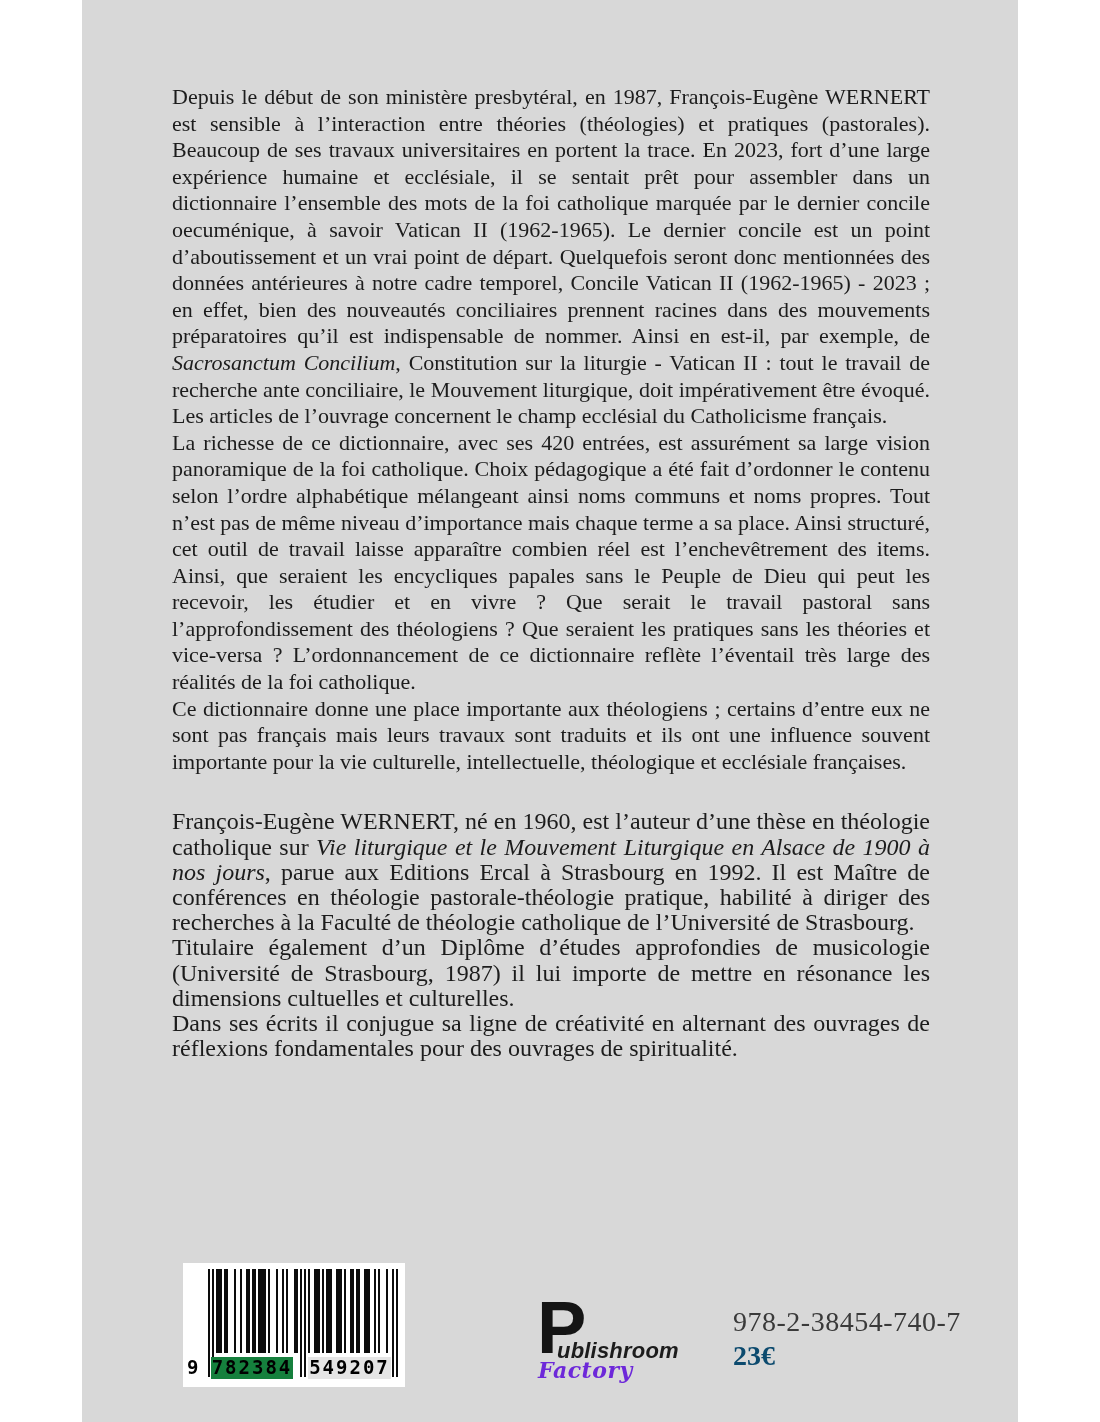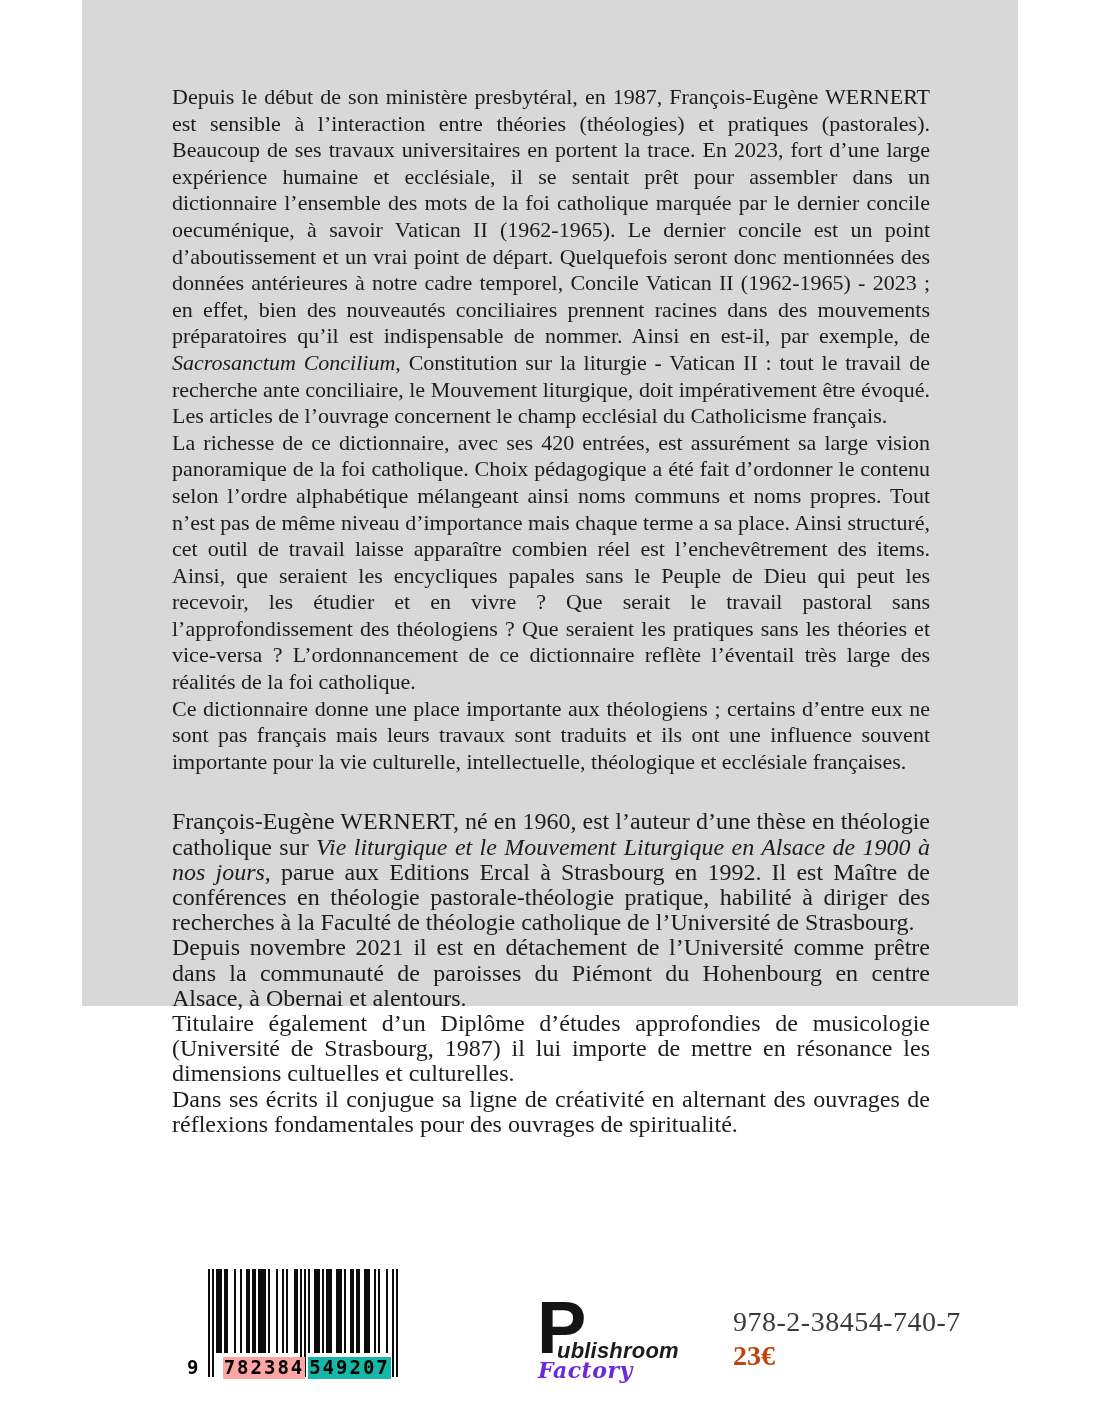--- a/index.html
+++ b/index.html
@@ -2,21 +2,21 @@
 <html lang="fr"><head>
 <meta charset="utf-8">
 <style>
   html,body{margin:0;padding:0;}
   body{
     width:1100px;height:1422px;position:relative;background:#ffffff;
     font-family:"Liberation Serif",serif;overflow:hidden;
   }
   .page{position:absolute;left:0;top:0;width:1100px;height:1422px;background:#ffffff;}
   .cover{
-    position:absolute;left:82px;top:0;width:936px;height:1006px;
+    position:absolute;left:82px;top:0;width:936px;height:1422px;
     background:#d8d8d8;color:#1e1e1e;
   }
   .textcol{position:absolute;left:90px;top:84px;width:758px;}
   #synopsis p{
     margin:0;font-size:22px;line-height:26.6px;text-align:justify;
     color:#1c1c1c;
   }
   #bio{margin-top:34px;}
   #bio p{
     margin:0;font-size:24px;line-height:25.2px;text-align:justify;
@@ -29,22 +29,22 @@
     position:absolute;left:101px;top:1263px;width:222px;height:124px;
     background:#ffffff;
   }
   #bc-svg{position:absolute;left:25px;top:6px;}
   .bc-digit{
     position:absolute;top:94px;height:22px;
     font-family:"DejaVu Sans Mono",monospace;font-weight:bold;
     font-size:19px;line-height:20px;color:#000;
   }
   #bc-d0{left:4px;}
-  #bc-d1{left:40px;width:82px;background:#fca5a5;text-align:center;letter-spacing:2px;}
-  #bc-d2{left:125px;width:83px;background:#14b8a6;text-align:center;letter-spacing:2px;}
+  #bc-d1{left:28px;width:82px;background:#15803d;text-align:center;letter-spacing:2px;}
+  #bc-d2{left:125px;width:83px;background:#e5e5e5;text-align:center;letter-spacing:2px;}
 
   
   .logo{position:absolute;left:455px;top:1300px;width:230px;height:95px;}
   #logo-p{
     position:absolute;left:0;top:-9px;
     font-family:"Liberation Sans",sans-serif;font-weight:bold;
     font-size:74px;line-height:1;color:#141414;
   }
   #logo-rest{
     position:absolute;left:20px;top:38px;
@@ -57,38 +57,37 @@
     font-size:22px;color:#6d28d9;letter-spacing:0.5px;
   }
 
   
   #isbn{
     position:absolute;left:651px;top:1306px;
     font-size:28px;color:#3a3a3a;letter-spacing:0.5px;
   }
   #price{
     position:absolute;left:651px;top:1340px;
-    font-size:28px;font-weight:bold;color:#c2410c;
+    font-size:28px;font-weight:bold;color:#0c4a6e;
   }
 </style>
 </head>
 <body>
 
 <div class="page">
   <div class="cover">
 
     <div class="textcol">
       <div id="synopsis">
           <p><span>Depuis le début de son ministère presbytéral, en 1987, François-Eugène WERNERT est sensible à l’interaction entre théories (théologies) et pratiques (pastorales). Beaucoup de ses travaux universitaires en portent la trace. En 2023, fort d’une large expérience humaine et ecclésiale, il se sentait prêt pour assembler dans un dictionnaire l’ensemble des mots de la foi catholique marquée par le dernier concile oecuménique, à savoir Vatican II (1962-1965). Le dernier concile est un point d’aboutissement et un vrai point de départ. Quelquefois seront donc mentionnées des données antérieures à notre cadre temporel, Concile Vatican II (1962-1965) - 2023&nbsp;; en effet, bien des nouveautés conciliaires prennent racines dans des mouvements préparatoires qu’il est indispensable de nommer. Ainsi en est-il, par exemple, de </span><span class="it">Sacrosanctum Concilium</span><span>, Constitution sur la liturgie - Vatican II&nbsp;: tout le travail de recherche ante conciliaire, le Mouvement liturgique, doit impérativement être évoqué. Les articles de l’ouvrage concernent le champ ecclésial du Catholicisme français.</span></p>
           <p><span>La richesse de ce dictionnaire, avec ses 420 entrées, est assurément sa large vision panoramique de la foi catholique. Choix pédagogique a été fait d’ordonner le contenu selon l’ordre alphabétique mélangeant ainsi noms communs et noms propres. Tout n’est pas de même niveau d’importance mais chaque terme a sa place. Ainsi structuré, cet outil de travail laisse apparaître combien réel est l’enchevêtrement des items. Ainsi, que seraient les encycliques papales sans le Peuple de Dieu qui peut les recevoir, les étudier et en vivre&nbsp;? Que serait le travail pastoral sans l’approfondissement des théologiens&nbsp;? Que seraient les pratiques sans les théories et vice-versa&nbsp;? L’ordonnancement de ce dictionnaire reflète l’éventail très large des réalités de la foi catholique.</span></p>
           <p><span>Ce dictionnaire donne une place importante aux théologiens&nbsp;; certains d’entre eux ne sont pas français mais leurs travaux sont traduits et ils ont une influence souvent importante pour la vie culturelle, intellectuelle, théologique et ecclésiale françaises.</span></p>
         </div>
       <div id="bio">
           <p><span>François-Eugène WERNERT, né en 1960, est l’auteur d’une thèse en théologie catholique sur </span><span class="it">Vie liturgique et le Mouvement Liturgique en Alsace de 1900 à nos jours</span><span>, parue aux Editions Ercal à Strasbourg en 1992. Il est Maître de conférences en théologie pastorale-théologie pratique, habilité à diriger des recherches à la Faculté de théologie catholique de l’Université de Strasbourg.</span></p>
-          <p><span>Depuis novembre 2021 il est en détachement de l’Université comme prêtre dans la communauté de paroisses du Piémont du Hohenbourg en centre Alsace, à Obernai et alentours.</span></p>
           <p><span>Titulaire également d’un Diplôme d’études approfondies de musicologie (Université de Strasbourg, 1987) il lui importe de mettre en résonance les dimensions cultuelles et culturelles.</span></p>
           <p><span>Dans ses écrits il conjugue sa ligne de créativité en alternant des ouvrages de réflexions fondamentales pour des ouvrages de spiritualité.</span></p>
         </div>
     </div>
 
     <div class="barcode-box">
       <svg id="bc-svg" width="190" height="110">
           <rect x="0" y="0" width="2" height="108" fill="#0c0c0c"></rect>
           <rect x="4" y="0" width="2" height="108" fill="#0c0c0c"></rect>
           <rect x="8" y="0" width="2" height="84" fill="#0c0c0c"></rect>

